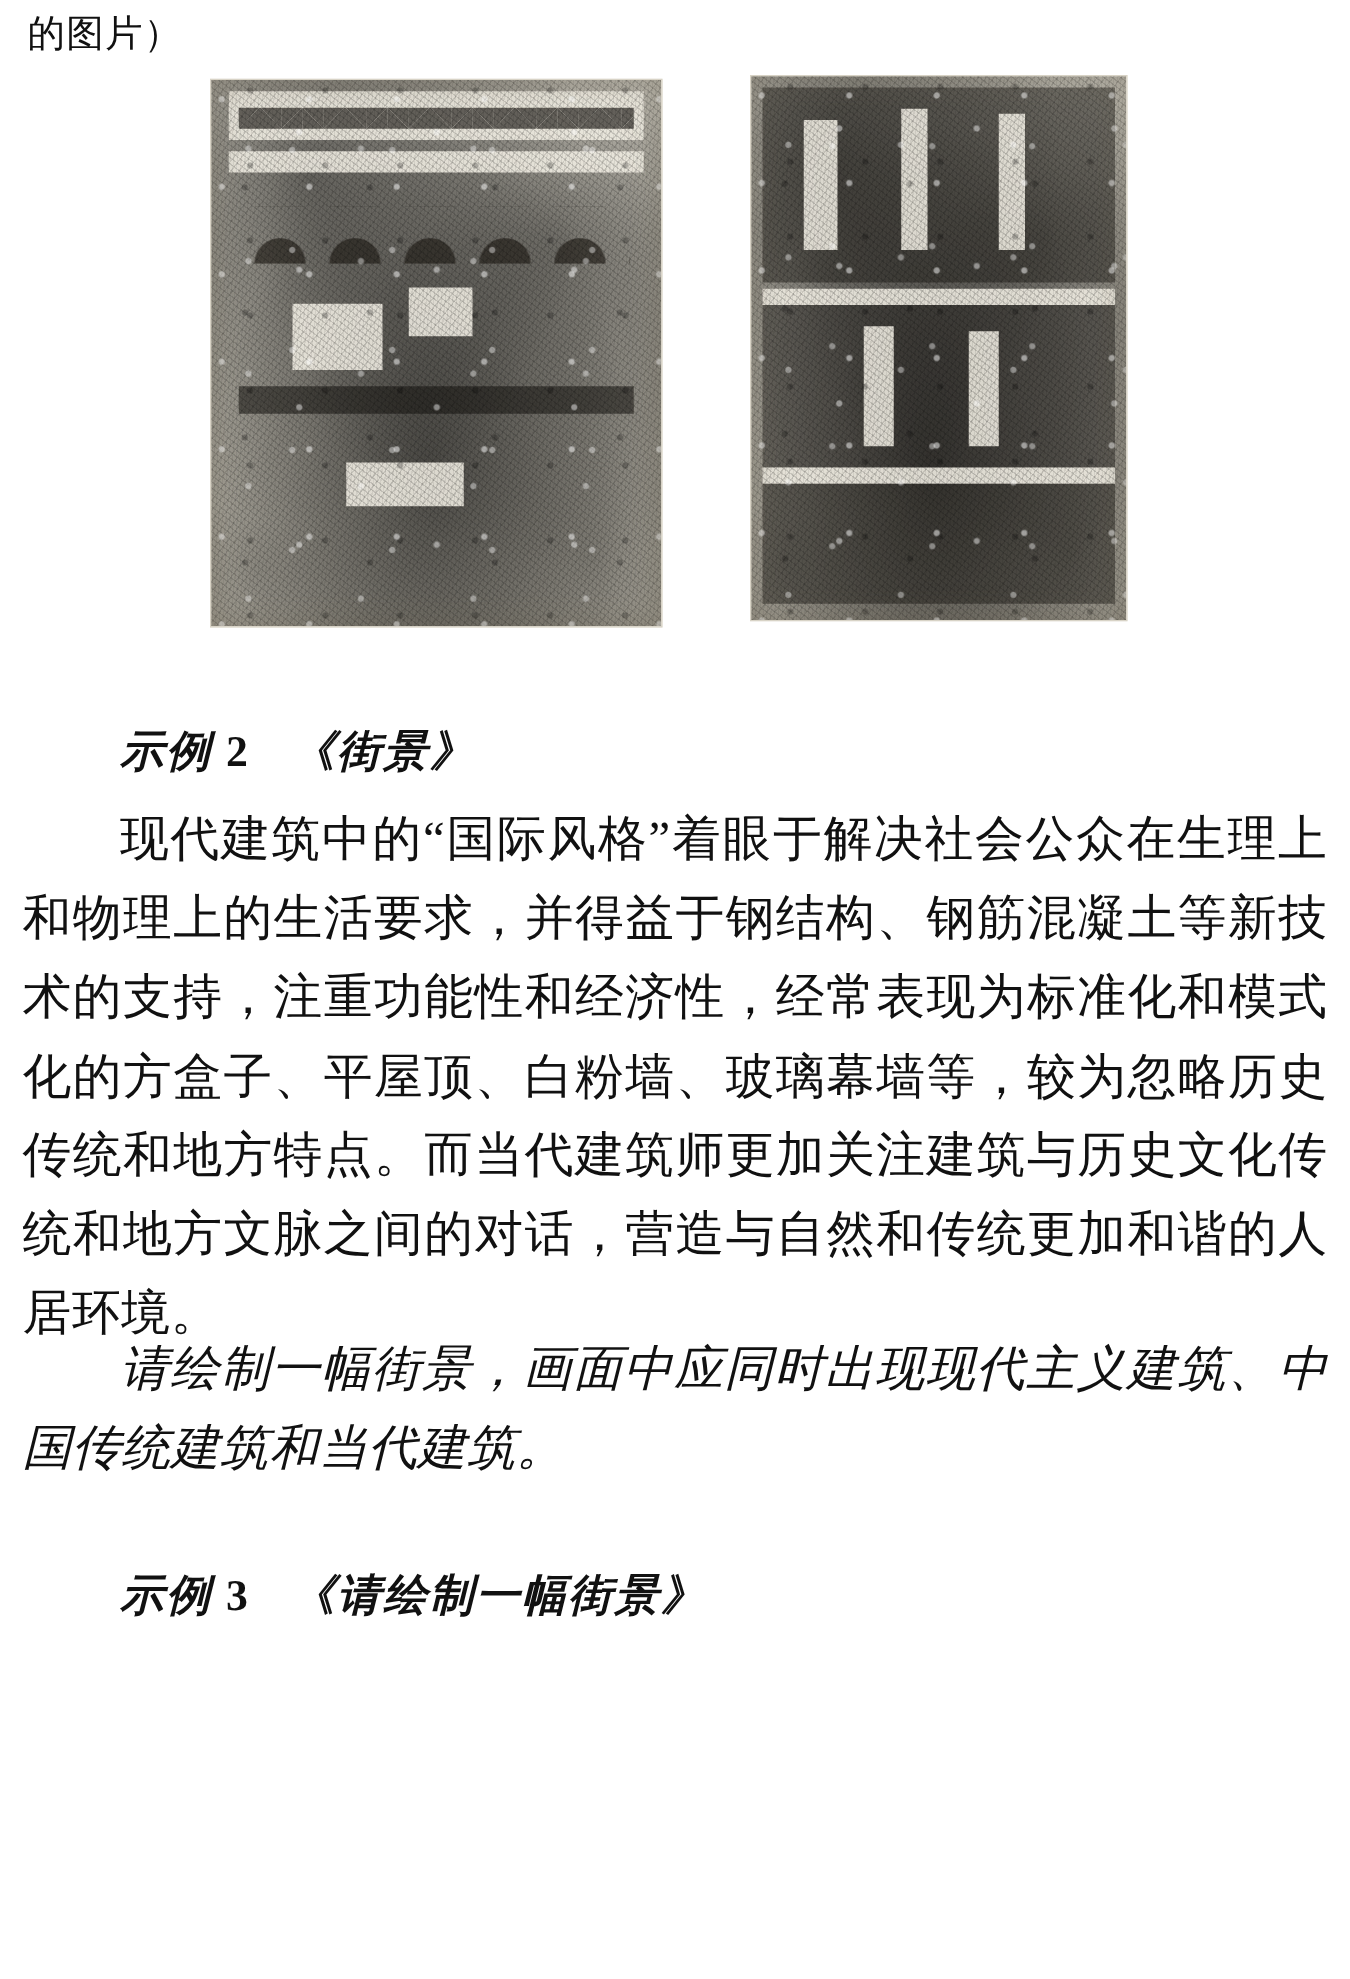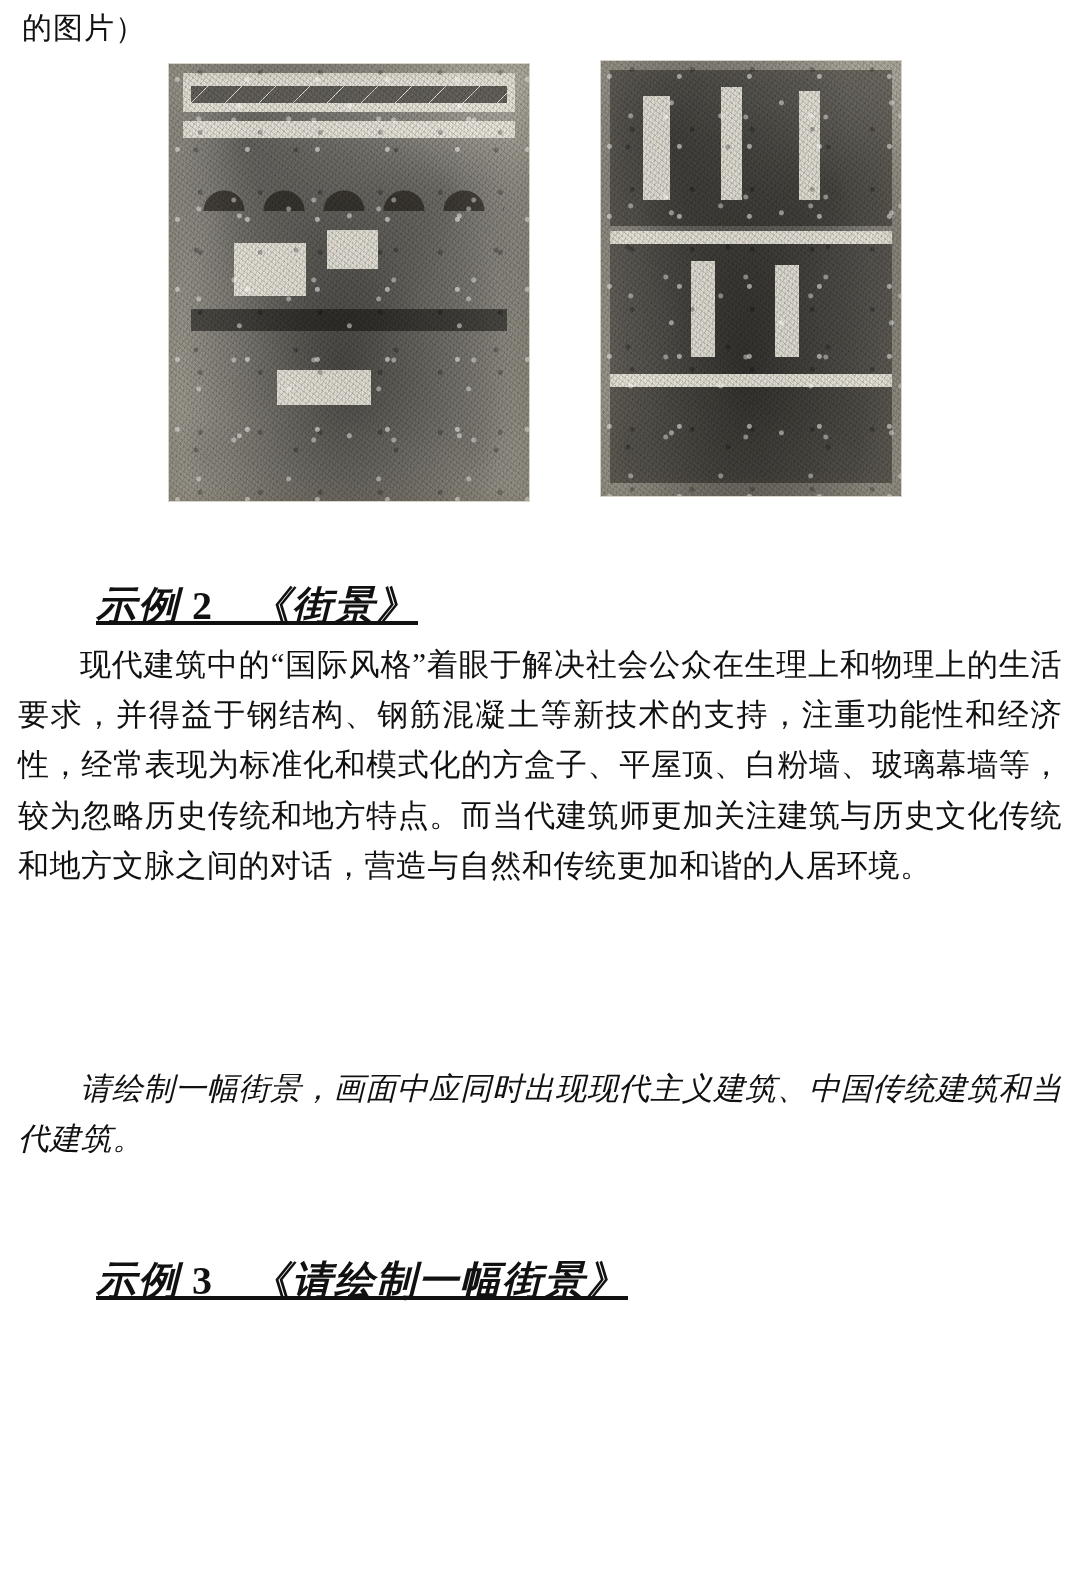--- a/index.html
+++ b/index.html
@@ -125,33 +125,32 @@
   .fig-edge {
     position: absolute;
     inset: 0;
     box-shadow: inset 0 0 26px rgba(90,80,60,0.35);
     pointer-events: none;
   }
   .body-block {
     position: absolute;
     left: 18px;
     width: 1044px;
-    font-size: 31px;
+    font-size: 39px;
     line-height: 1.62;
     letter-spacing: 0.5px;
     text-align: justify;
   }
   .heading {
     position: absolute;
     left: 96px;
-    font-size: 40px;
+    font-size: 35px;
     font-weight: bold;
     font-style: italic;
     letter-spacing: 2px;
-    text-decoration: underline;
   }
   .heading .num {
     font-style: normal;
     font-family: "Liberation Serif", serif;
   }
   .indent {
     text-indent: 2em;
   }
   #h-ex2 { top: 578px; }
   #p-ex2-a { top: 640px; }

